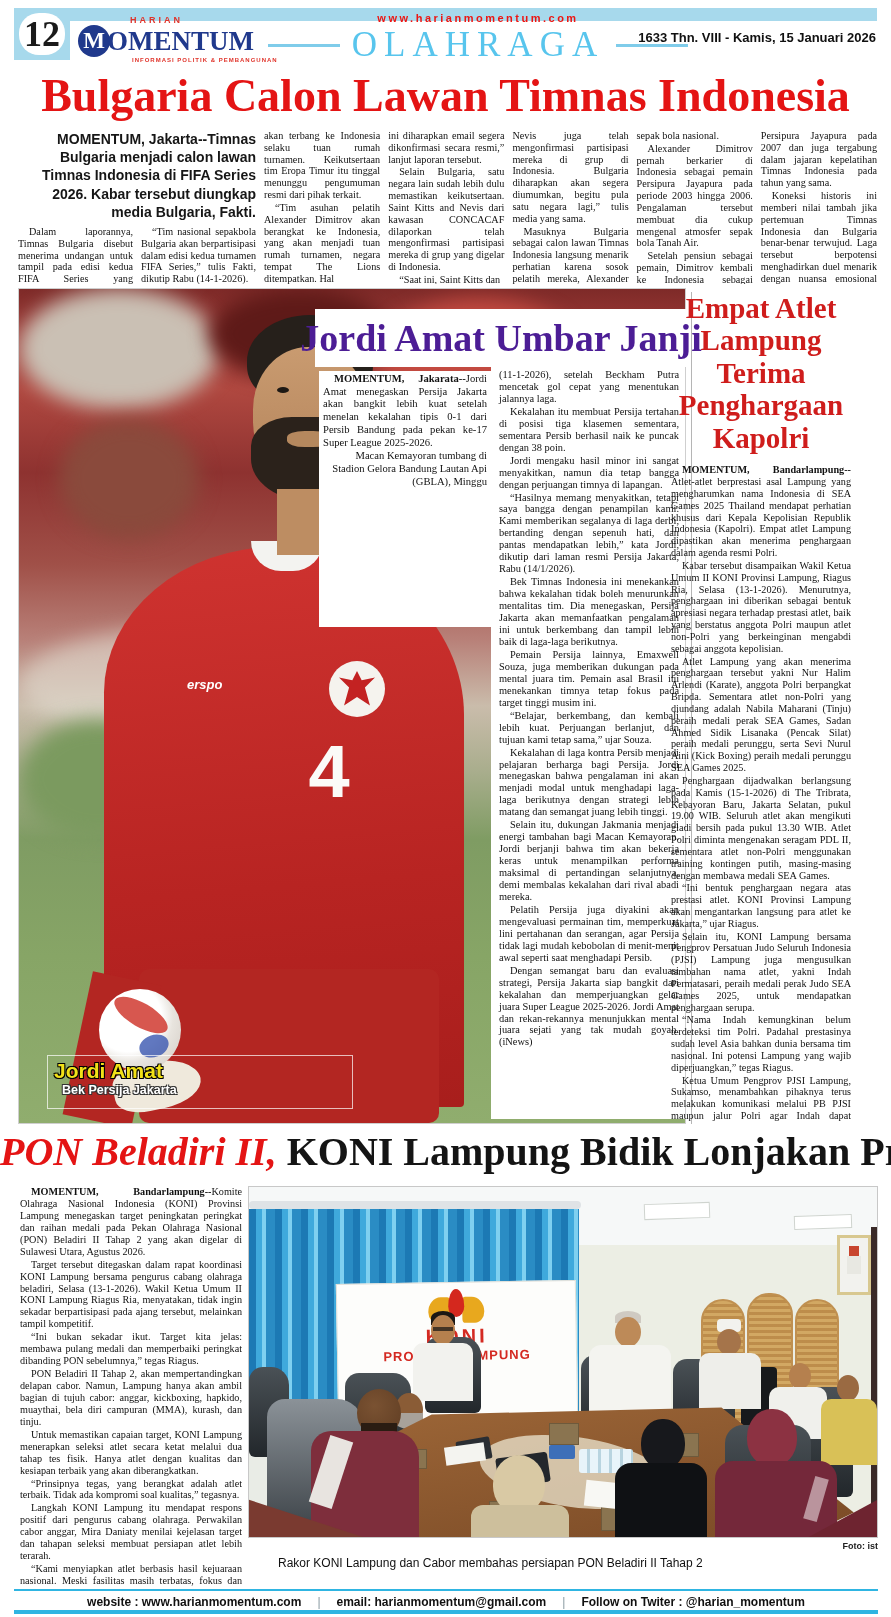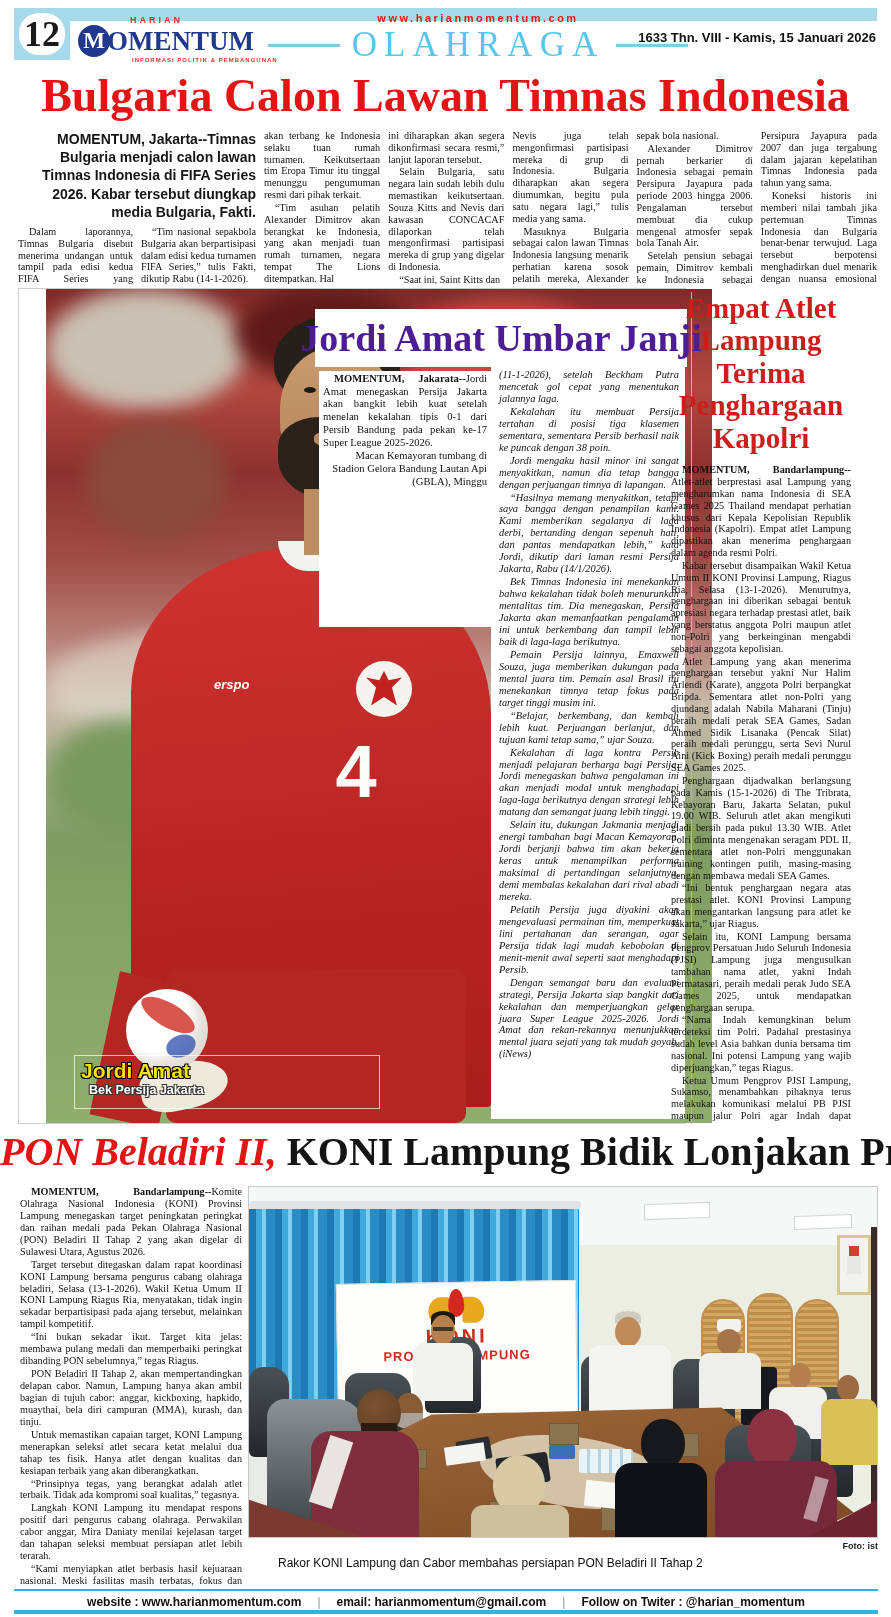--- a/index.html
+++ b/index.html
@@ -39,31 +39,31 @@
   .lead-wrap{flex:0 0 238px;}
   .lead{font:bold 14px/1.3 "Liberation Sans",sans-serif;text-align:right;color:#161616;}
   .lead-cols{display:flex;gap:8px;margin-top:5px;}
   .lead-col{flex:1;}
   .tcol{flex:1;}
 
   
   .jordi-box{left:18px;top:288px;width:668px;height:836px;border:1px solid #cfcfcf;box-sizing:border-box;}
   .photo1{position:absolute;left:0;top:0;width:666px;height:834px;overflow:hidden;
           background:linear-gradient(180deg,#7e2a28 0%,#9c3a36 5%,#b04840 12%,#8e3230 22%,
-          #a05048 33%,#b88078 42%,#cabcab 50%,#a8ad8c 58%,#7f9c63 66%,#87a566 80%,#90ad6e 100%);margin-left:27px;}
+          #a05048 33%,#b88078 42%,#cabcab 50%,#a8ad8c 58%,#7f9c63 66%,#87a566 80%,#90ad6e 100%);}
   .blob{position:absolute;border-radius:50%;filter:blur(10px);}
   .title-box{left:296px;top:20px;width:372px;height:58px;background:#fff;
              display:flex;align-items:center;justify-content:center;}
   .jordi-title{font:bold 38px "Liberation Serif",serif;color:#4c1d95;white-space:nowrap;}
   .jcol1{left:300px;top:82px;width:172px;height:256px;background:#fff;padding:2px 4px;box-sizing:border-box;}
   .jcol1 .p{font-size:10.6px;line-height:1.2;}
   .jcol1 .wrapright{text-align:right;text-indent:0;}
   .jcol2{left:472px;top:78px;width:194px;height:752px;background:#fff;padding:2px 6px 2px 8px;
          box-sizing:border-box;overflow:hidden;}
-  .jcol2 .p{font-size:10.4px;line-height:1.15;font-style:italic;}
+  .jcol2 .p{font-size:10.4px;line-height:1.15;}
   .caption1{left:28px;top:766px;width:306px;height:54px;border:1px solid rgba(255,255,255,.7);padding:3px 6px;box-sizing:border-box;}
   .cap-name{color:#f2e118;font:bold 21px "Liberation Sans",sans-serif;
             text-shadow:-1px -1px 0 #000,1px -1px 0 #000,-1px 1px 0 #000,1px 1px 0 #000;}
   .cap-role{color:#fff;font:bold 12.5px "Liberation Sans",sans-serif;
             text-shadow:-1px -1px 0 #333,1px -1px 0 #333,-1px 1px 0 #333,1px 1px 0 #333;padding-left:8px;}
 
   
   .hair{left:228px;top:26px;width:126px;height:92px;background:#26201b;border-radius:50% 50% 44% 44%;}
   .face{left:234px;top:58px;width:114px;height:130px;background:linear-gradient(#c99b70,#b5855c);border-radius:48% 48% 42% 42%;}
   .eye{width:12px;height:6px;background:#1d1814;border-radius:50%;}
@@ -186,22 +186,22 @@
           <p class="p">“Tim nasional sepakbola Bulgaria akan berpartisipasi dalam edisi kedua turnamen FIFA Series,” tulis Fakti, dikutip Rabu (14-1-2026).</p>
 
         </div>
       </div>
     </div>
     <div class="tcol">
       <p class="p cont">akan terbang ke Indonesia selaku tuan rumah turnamen. Keikutsertaan tim Eropa Timur itu tinggal menunggu pengumuman resmi dari pihak terkait.</p>
       <p class="p">“Tim asuhan pelatih Alexander Dimitrov akan berangkat ke Indonesia, yang akan menjadi tuan rumah turnamen, negara tempat The Lions ditempatkan. Hal</p>
     </div>
     <div class="tcol">
-      <p class="p cont">ini diharapkan akan segera dikonfirmasi secara resmi,” lanjut laporan tersebut.</p>
-      <p class="p">Selain Bulgaria, satu negara lain sudah lebih dulu memastikan keikutsertaan. Souza Kitts and Nevis dari kawasan CONCACAF dilaporkan telah mengonfirmasi partisipasi mereka di grup yang digelar di Indonesia.</p>
+      <p class="p cont">ini diharapkan email segera dikonfirmasi secara resmi,” lanjut laporan tersebut.</p>
+      <p class="p">Selain Bulgaria, satu negara lain sudah lebih dulu memastikan keikutsertaan. Saint Kitts and Nevis dari kawasan CONCACAF dilaporkan telah mengonfirmasi partisipasi mereka di grup yang digelar di Indonesia.</p>
       <p class="p">“Saat ini, Saint Kitts dan</p>
     </div>
     <div class="tcol">
       <p class="p cont">Nevis juga telah mengonfirmasi partisipasi mereka di grup di Indonesia. Bulgaria diharapkan akan segera diumumkan, begitu pula satu negara lagi,” tulis media yang sama.</p>
       <p class="p">Masuknya Bulgaria sebagai calon lawan Timnas Indonesia langsung menarik perhatian karena sosok pelatih mereka, Alexander Dimitrov, memiliki sejarah panjang di</p>
     </div>
     <div class="tcol">
       <p class="p cont">sepak bola nasional.</p>
       <p class="p">Alexander Dimitrov pernah berkarier di Indonesia sebagai pemain Persipura Jayapura pada periode 2003 hingga 2006. Pengalaman tersebut membuat dia cukup mengenal atmosfer sepak bola Tanah Air.</p>
       <p class="p">Setelah pensiun sebagai pemain, Dimitrov kembali ke Indonesia sebagai pelatih. Dia sempat menjadi asisten pelatih</p>

